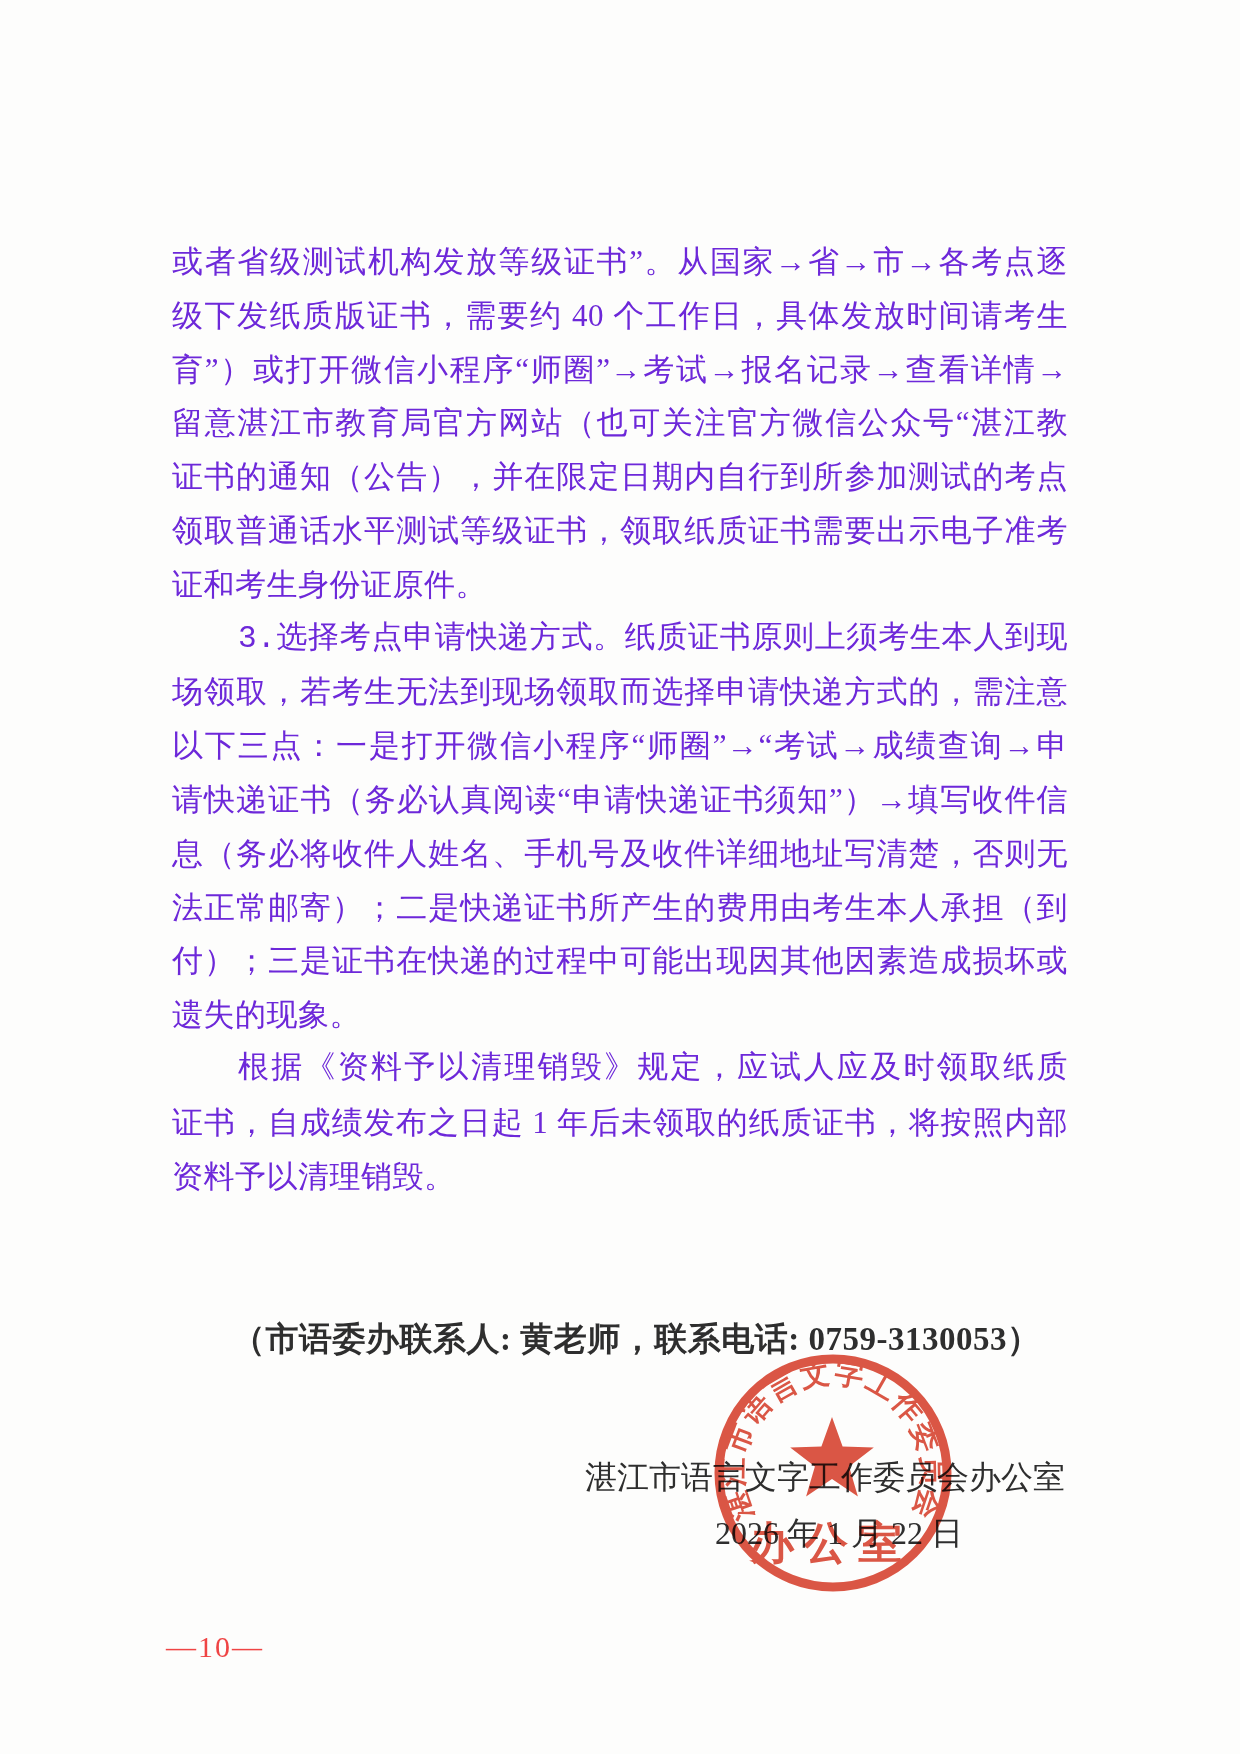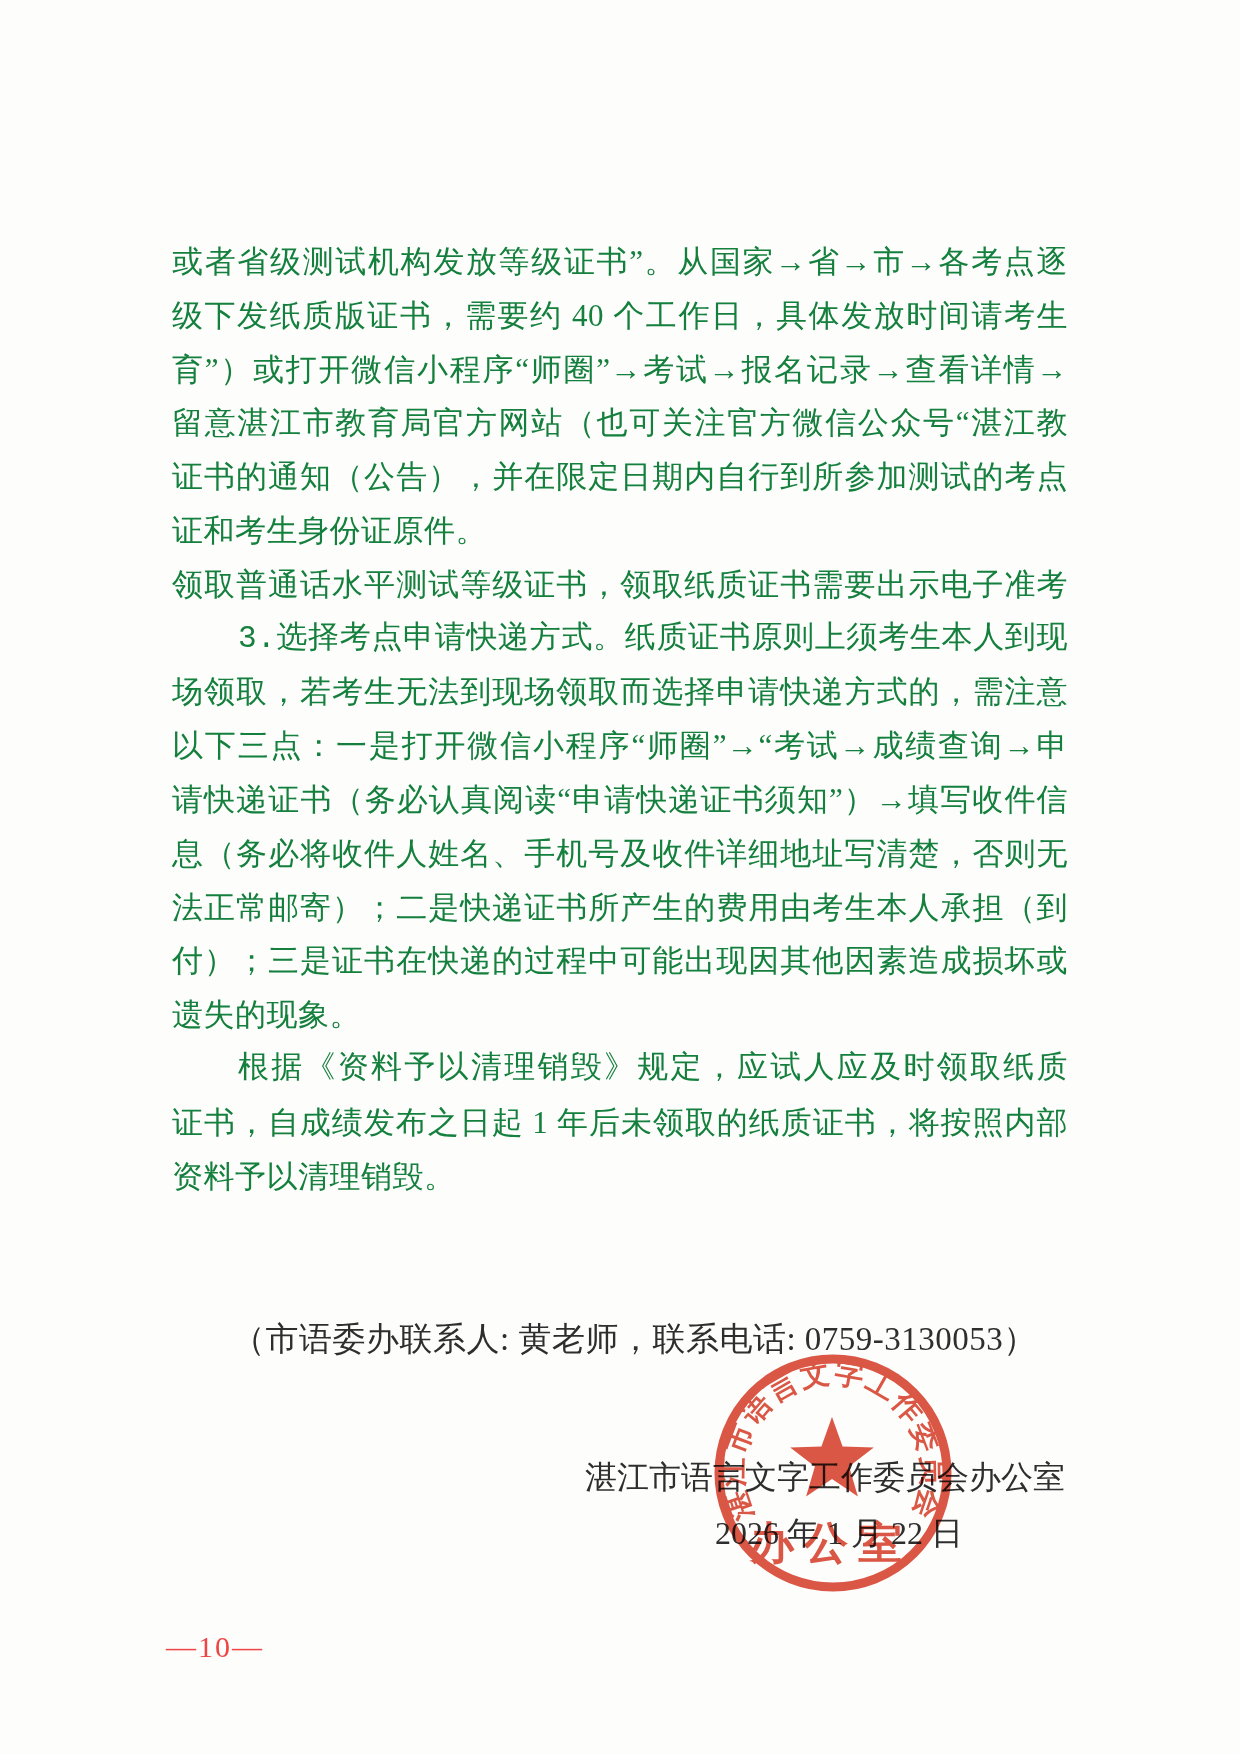--- a/index.html
+++ b/index.html
@@ -26,38 +26,39 @@
   }
   .line {
     height: 53.8px;
     line-height: 53.8px;
     font-size: 31px;
     letter-spacing: 0.5px;
     text-align: justify;
     text-align-last: justify;
     text-justify: inter-character;
     white-space: nowrap;
-    color: #15803d;
+    color: #6d28d9;
   }
   .line.para-end {
     text-align: left;
     text-align-last: left;
   }
   .line.indent {
     text-indent: 66px;
     font-family: Liberation Mono, monospace;
   }
   .contact-line {
     position: absolute;
     left: 232px;
     top: 1312px;
     font-size: 33px;
     line-height: 54px;
     letter-spacing: 0.5px;
     white-space: nowrap;
+    font-weight: bold;
   }
   .signature-org {
     position: absolute;
     left: 585px;
     top: 1452px;
     font-size: 32px;
     line-height: 50px;
     white-space: nowrap;
   }
   .signature-date {
@@ -97,22 +98,22 @@
 <body>
 
 <div class="page">
 
   <div class="body-text">
     <div class="line">或者省级测试机构发放等级证书”。从国家→省→市→各考点逐</div>
     <div class="line">级下发纸质版证书，需要约 40 个工作日，具体发放时间请考生</div>
     <div class="line">育”）或打开微信小程序“师圈”→考试→报名记录→查看详情→</div>
     <div class="line">留意湛江市教育局官方网站（也可关注官方微信公众号“湛江教</div>
     <div class="line">证书的通知（公告），并在限定日期内自行到所参加测试的考点</div>
+    <div class="line">领取普通话水平测试等级证书，领取纸质证书需要出示电子准考</div>
     <div class="line para-end">证和考生身份证原件。</div>
-    <div class="line">领取普通话水平测试等级证书，领取纸质证书需要出示电子准考</div>
     <div class="line indent">3.选择考点申请快递方式。纸质证书原则上须考生本人到现</div>
     <div class="line">场领取，若考生无法到现场领取而选择申请快递方式的，需注意</div>
     <div class="line">以下三点：一是打开微信小程序“师圈”→“考试→成绩查询→申</div>
     <div class="line">请快递证书（务必认真阅读“申请快递证书须知”）→填写收件信</div>
     <div class="line">息（务必将收件人姓名、手机号及收件详细地址写清楚，否则无</div>
     <div class="line">法正常邮寄）；二是快递证书所产生的费用由考生本人承担（到</div>
     <div class="line">付）；三是证书在快递的过程中可能出现因其他因素造成损坏或</div>
     <div class="line para-end">遗失的现象。</div>
     <div class="line indent">根据《资料予以清理销毁》规定，应试人应及时领取纸质</div>
     <div class="line">证书，自成绩发布之日起 1 年后未领取的纸质证书，将按照内部</div>

